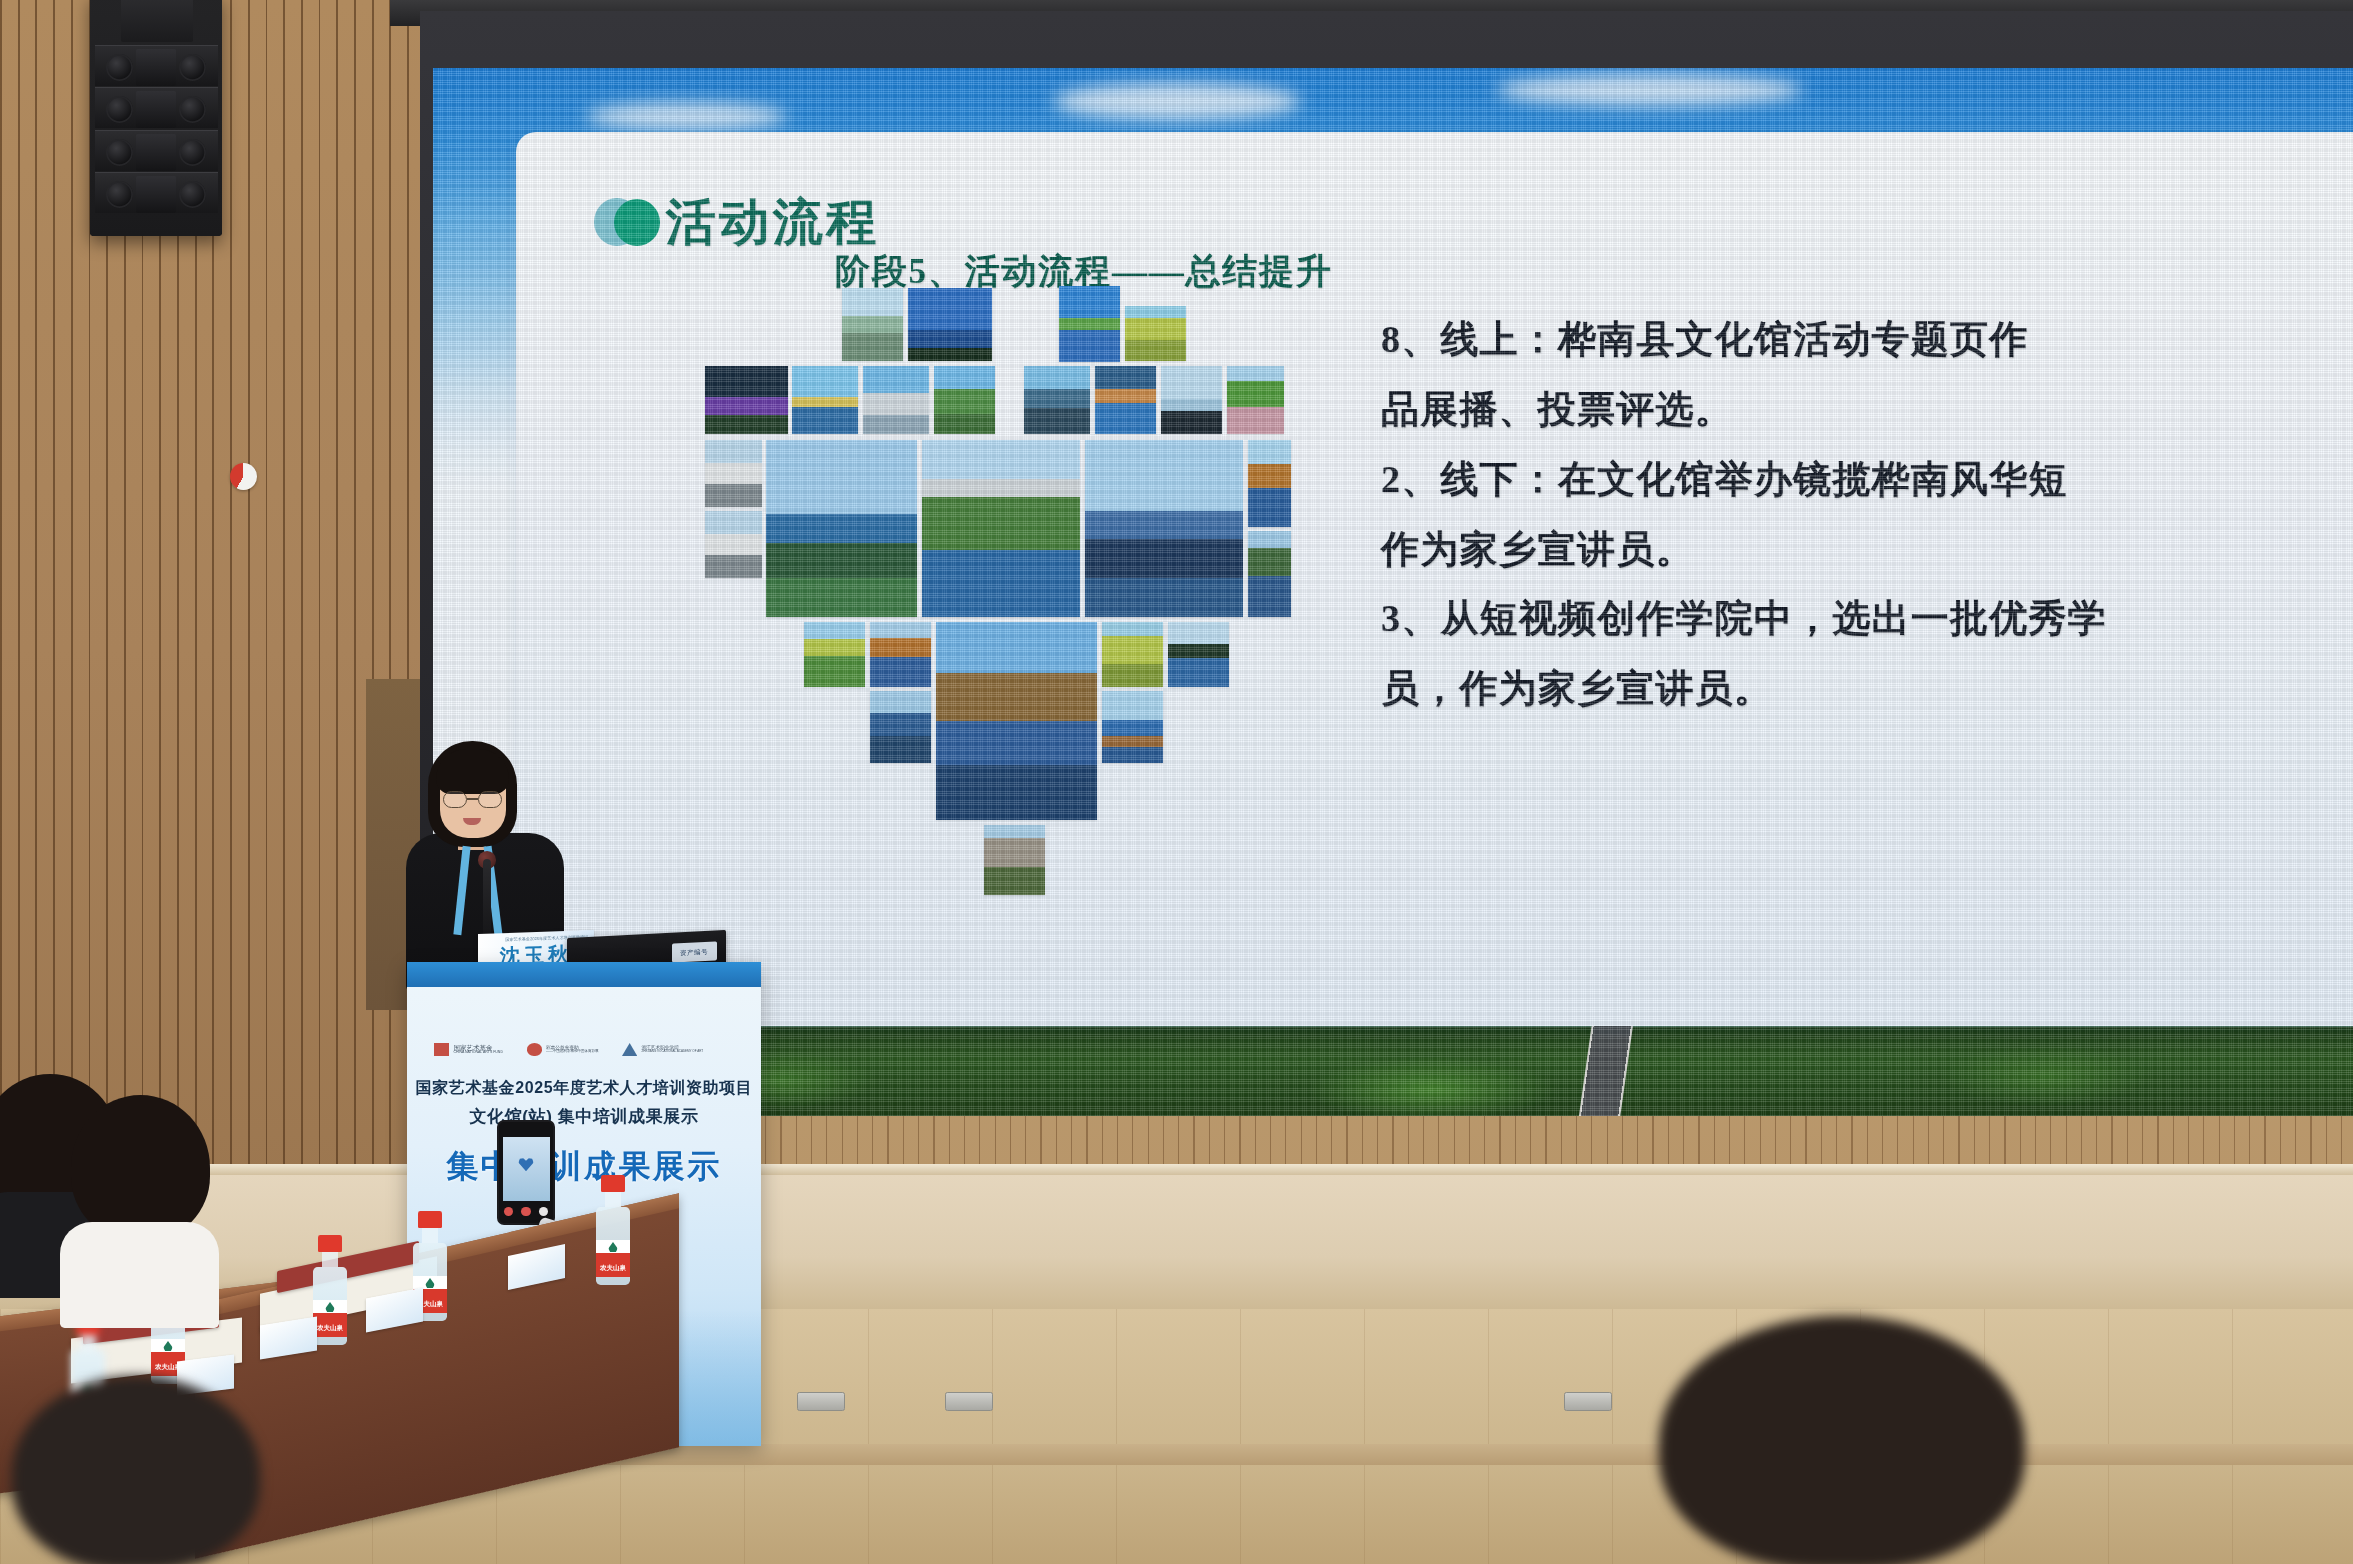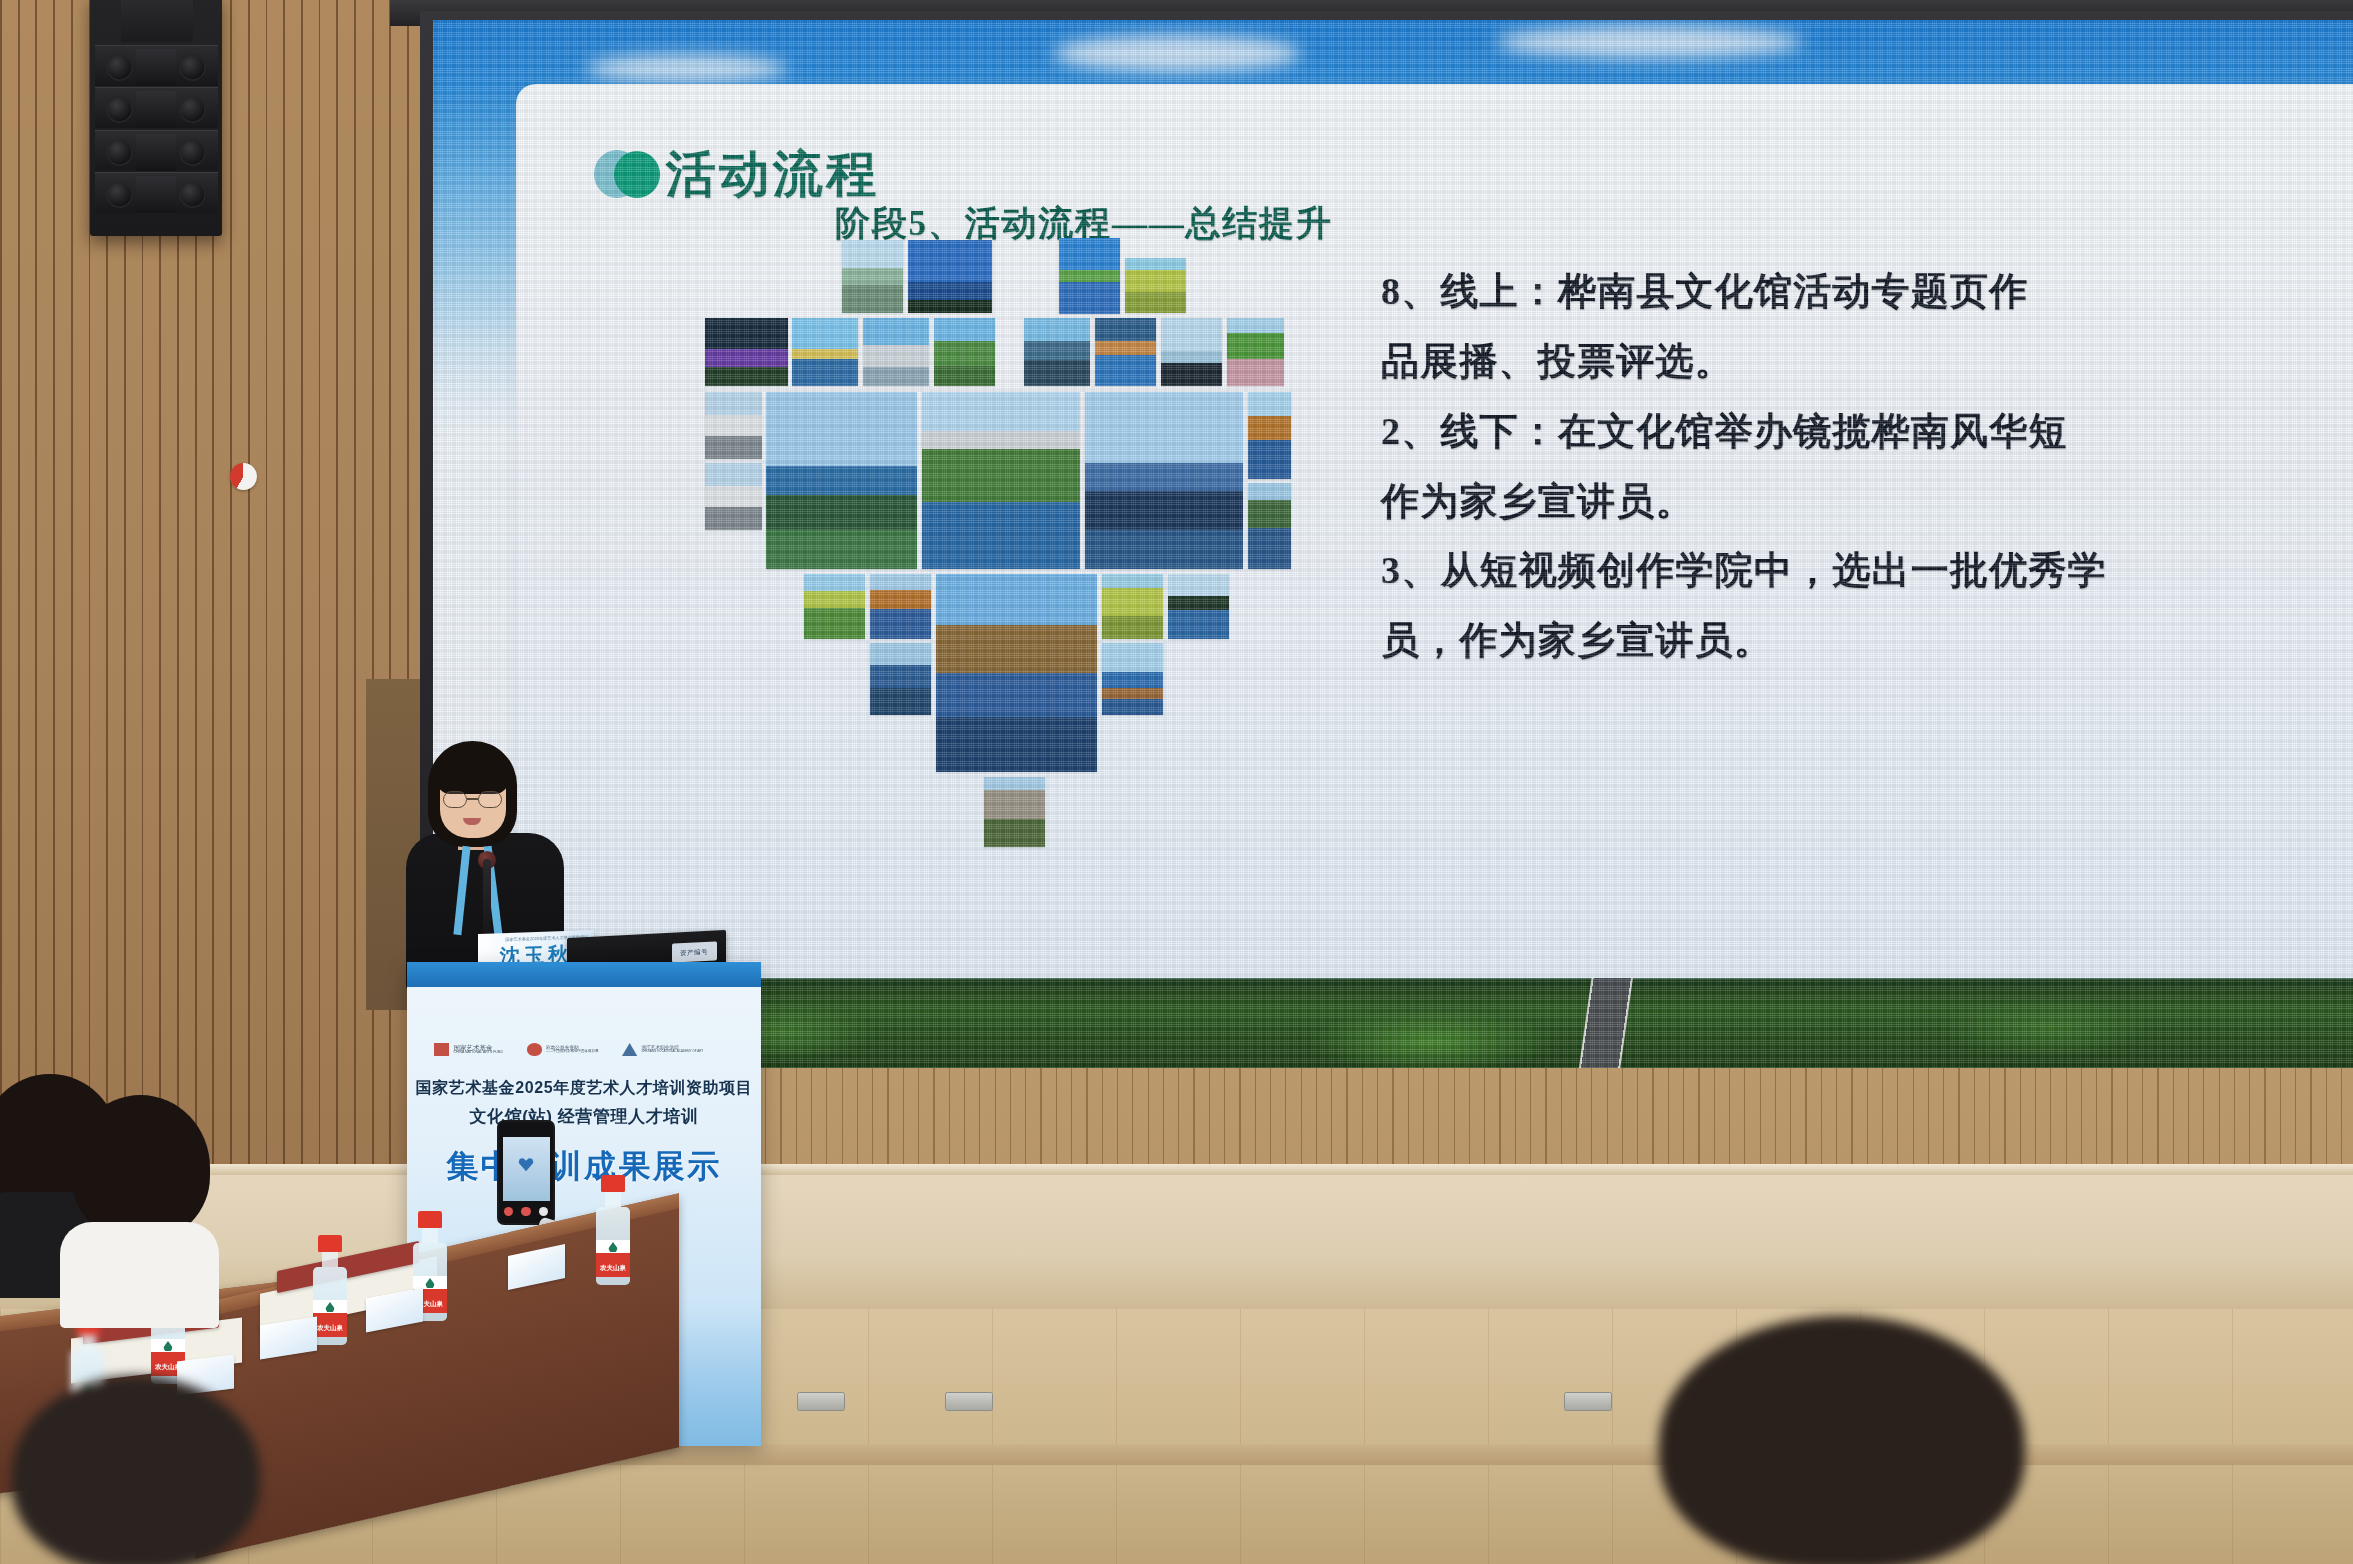--- a/index.html
+++ b/index.html
@@ -66,20 +66,21 @@
   .screen-bezel {
     position:absolute; left:420px; top:10.6px; width:1933px; height:1057px;
     background:linear-gradient(180deg,#35353a,#202024);
     padding:9.4px 0 0 13px;
   }
   .screen {
     position:relative; width:100%; height:100%; overflow:hidden;
     background:linear-gradient(180deg,
       #1f7fd6 0%, #2f8fdd 7%, #63b1e8 15%, #9fd0f0 24%, #cfe6f6 31%, #e6f1fa 36%,
       #f0f6fb 40%, #eef4fa 70%, #dfeaf6 84%, #9fc4e2 89%, #3c6b46 92%, #23491f 100%);
+    margin-top:48px;
   }
   
   .screen::after {
     content:""; position:absolute; inset:0; pointer-events:none;
     background:
       repeating-linear-gradient(0deg, rgba(255,255,255,.16) 0 0.6px, rgba(0,0,0,.06) 0.6px 1.8px),
       repeating-linear-gradient(90deg, rgba(255,255,255,.10) 0 0.6px, rgba(0,0,0,.05) 0.6px 1.8px);
     opacity:.85;
   }
   
@@ -512,21 +513,21 @@
       <div class="logo-blk">
         <div class="logo-mark art"></div>
         <div class="logo-txt">
             <div style="font-size:4.7px">浙江艺术职业学院</div>
             <div style="font-size:3px">ZHEJIANG VOCATIONAL ACADEMY OF ART</div>
           </div>
       </div>
     </div>
 
     <div class="podium-line1">国家艺术基金2025年度艺术人才培训资助项目</div>
-    <div class="podium-line2">文化馆(站) 经营管理人才培训</div>
+    <div class="podium-line2">文化馆(站) 集中培训成果展示</div>
     <div class="podium-line3">集中培训成果展示</div>
 
     <div class="podium-deco">
       <div class="bld" style="left:89px;width:47px;height:71px"></div>
       <div class="bld" style="left:142px;width:65px;height:51px"></div>
       <div class="bld" style="left:213px;width:41px;height:83px"></div>
     </div>
 
     <div class="gimbal">
       <div class="phone">

